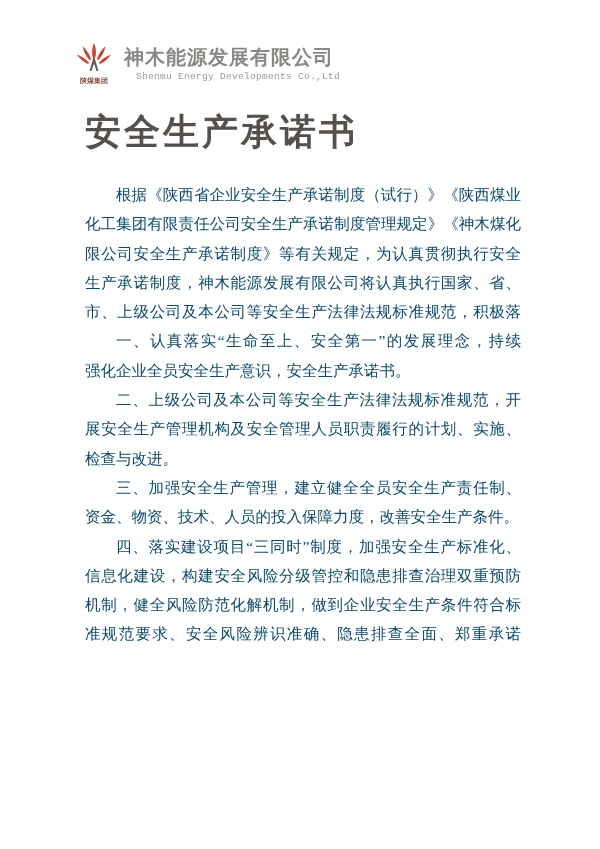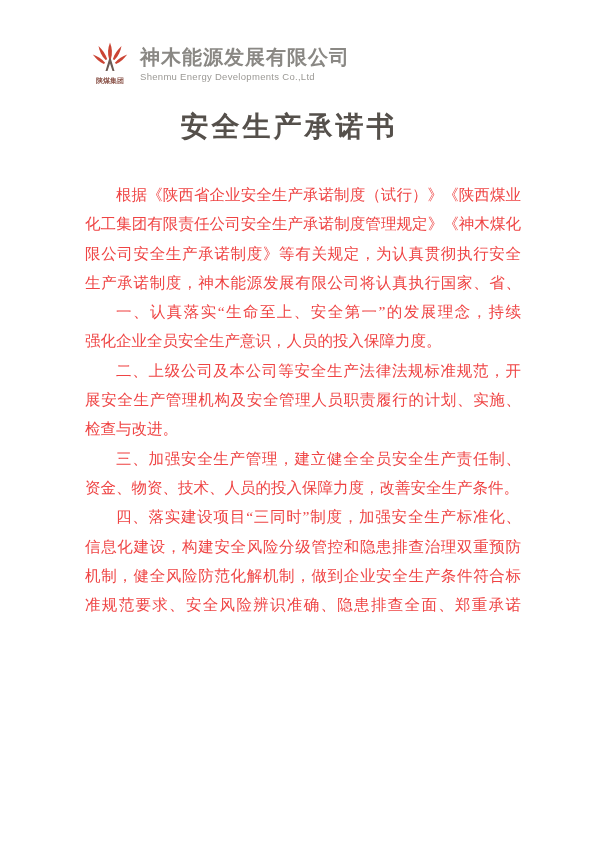--- a/index.html
+++ b/index.html
@@ -5,51 +5,50 @@
   html, body { margin: 0; padding: 0; }
   body {
     width: 600px; height: 849px;
     background: #ffffff;
     position: relative;
     overflow: hidden;
     font-family: "Liberation Serif", "DejaVu Serif", serif;
   }
   
   .letterhead {
-    position: absolute; left: 90px; top: 42px;
+    position: absolute; left: 74px; top: 42px;
     display: flex; align-items: flex-start;
   }
   .logo-wrap { width: 40px; text-align: center; }
   .logo-caption {
     font-family: "Liberation Sans", "DejaVu Sans", sans-serif;
     font-size: 7px; font-weight: bold; color: #8c564c;
     letter-spacing: 0px; margin-top: 0px; white-space: nowrap;
   }
   .company-block { margin-left: 10px; padding-top: 4px; }
   .company-cn {
     font-family: "Liberation Sans", "DejaVu Sans", sans-serif;
     font-size: 20px; font-weight: bold; color: #8a8884;
     letter-spacing: 1px; white-space: nowrap; line-height: 1.1;
   }
   .company-en {
-    font-family: Liberation Sans, sans-serif;
+    font-family: Liberation Mono, monospace;
     font-size: 9.5px; color: #9b9995; letter-spacing: 0.3px;
-    margin-top: 3px; white-space: nowrap;
+    margin-top: 3px; white-space: nowrap; margin-left: 12px;
   }
   
   .doc-title {
-    position: absolute; left: 71px; top: 108px; width: 436px;
-    text-align: center;
-    font-size: 28px; font-weight: bold; color: #55504b;
+    position: absolute; left: 85px; top: 108px; width: 436px;
+    font-size: 36px; font-weight: bold; color: #55504b;
     letter-spacing: 3px; white-space: nowrap;
   }
   
   .doc-body {
     position: absolute; left: 85px; top: 180px; width: 436px;
-    color: #ef4444;
+    color: #0c4a6e;
     font-size: 15.5px;
   }
   .para { margin: 0; }
   .line {
     height: 29.3px; line-height: 29.3px;
     text-align: justify;
     text-align-last: justify;
     overflow: visible; white-space: nowrap;
   }
   .line.first { text-indent: 2em; }
@@ -79,24 +78,25 @@
 </div>
 
 <div class="doc-title">安全生产承诺书</div>
 
 <div class="doc-body" id="doc-body">
     <div class="para">
       <div class="line first">根据《陕西省企业安全生产承诺制度（试行）》《陕西煤业</div>
       <div class="line">化工集团有限责任公司安全生产承诺制度管理规定》《神木煤化</div>
       <div class="line">限公司安全生产承诺制度》等有关规定，为认真贯彻执行安全</div>
       <div class="line">生产承诺制度，神木能源发展有限公司将认真执行国家、省、</div>
+      <div class="line">市、上级公司及本公司等安全生产法律法规标准规范，积极落</div>
     </div>
     <div class="para">
       <div class="line first">一、认真落实“生命至上、安全第一”的发展理念，持续</div>
-      <div class="line last">强化企业全员安全生产意识，人员的投入保障力度。</div>
+      <div class="line last">强化企业全员安全生产意识，安全生产承诺书。</div>
     </div>
     <div class="para">
       <div class="line first">二、上级公司及本公司等安全生产法律法规标准规范，开</div>
       <div class="line">展安全生产管理机构及安全管理人员职责履行的计划、实施、</div>
       <div class="line last">检查与改进。</div>
     </div>
     <div class="para">
       <div class="line first">三、加强安全生产管理，建立健全全员安全生产责任制、</div>
       <div class="line last">资金、物资、技术、人员的投入保障力度，改善安全生产条件。</div>
     </div>

